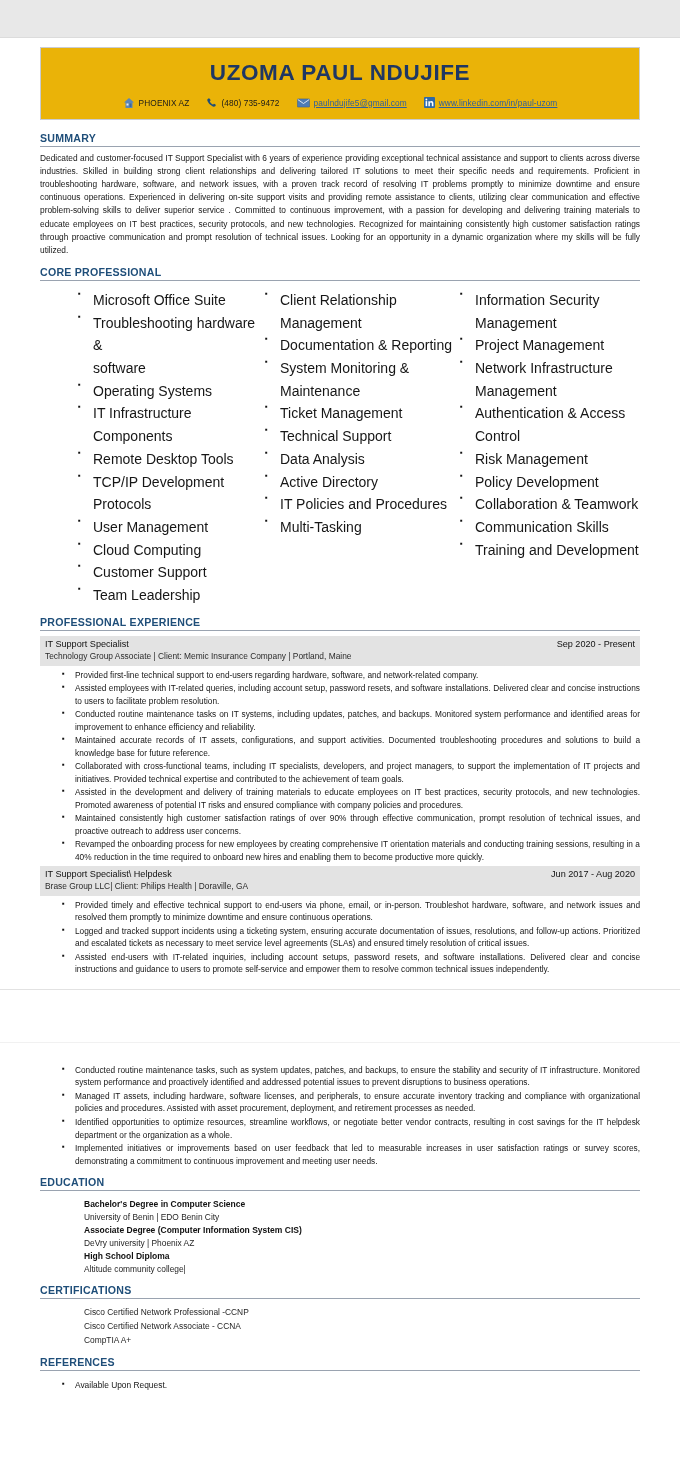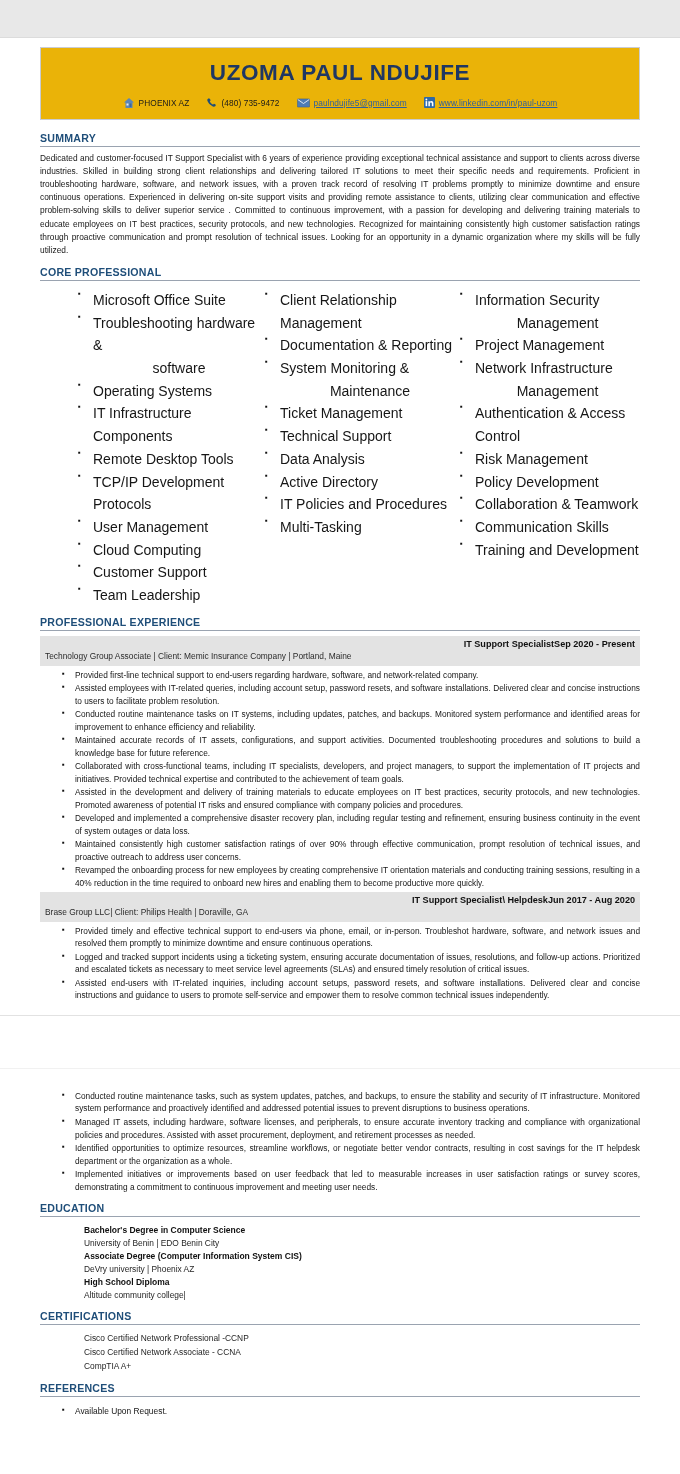--- a/index.html
+++ b/index.html
@@ -124,35 +124,35 @@
     margin-bottom: 0px;
   }
   .comp-item::before {
     content: "\25AA";
     position: absolute;
     left: 0;
     top: -1px;
     font-size: 8px;
     color: #111;
   }
-  .comp-item.cont { padding-left: 15px; text-align: center; }
+  .comp-item.cont { padding-left: 15px; }
   .comp-item.cont::before { content: ""; }
 
   
   .job-bar {
     background: #e3e3e3;
     padding: 2px 5px 3px 5px;
     margin-top: 2px;
   }
   .job-line1 {
     display: flex;
-    justify-content: flex-end;
+    justify-content: space-between;
     align-items: baseline;
     font-size: 9.1px;
-    font-weight: bold;
+    font-weight: normal;
     color: #111111;
     line-height: 1.35;
   }
   .job-line2 {
     font-size: 8.4px;
     color: #2b2b2b;
     line-height: 1.4;
     padding-top: 1px;
   }
 
@@ -331,21 +331,20 @@
     </div>
     <div class="job-line2">Technology Group Associate | Client: Memic Insurance Company | Portland, Maine</div>
   </div>
   <div class="bullets">
     <div class="bullet">Provided first-line technical support to end-users regarding hardware, software, and network-related company.</div>
     <div class="bullet">Assisted employees with IT-related queries, including account setup, password resets, and software installations. Delivered clear and concise instructions to users to facilitate problem resolution.</div>
     <div class="bullet">Conducted routine maintenance tasks on IT systems, including updates, patches, and backups. Monitored system performance and identified areas for improvement to enhance efficiency and reliability.</div>
     <div class="bullet">Maintained accurate records of IT assets, configurations, and support activities. Documented troubleshooting procedures and solutions to build a knowledge base for future reference.</div>
     <div class="bullet">Collaborated with cross-functional teams, including IT specialists, developers, and project managers, to support the implementation of IT projects and initiatives. Provided technical expertise and contributed to the achievement of team goals.</div>
     <div class="bullet">Assisted in the development and delivery of training materials to educate employees on IT best practices, security protocols, and new technologies. Promoted awareness of potential IT risks and ensured compliance with company policies and procedures.</div>
-    <div class="bullet">Developed and implemented a comprehensive disaster recovery plan, including regular testing and refinement, ensuring business continuity in the event of system outages or data loss.</div>
     <div class="bullet">Maintained consistently high customer satisfaction ratings of over 90% through effective communication, prompt resolution of technical issues, and proactive outreach to address user concerns.</div>
     <div class="bullet">Revamped the onboarding process for new employees by creating comprehensive IT orientation materials and conducting training sessions, resulting in a 40% reduction in the time required to onboard new hires and enabling them to become productive more quickly.</div>
   </div>
 
   <div class="job-bar">
     <div class="job-line1">
       <span>IT Support Specialist\ Helpdesk</span>
       <span>Jun 2017 - Aug 2020</span>
     </div>
     <div class="job-line2">Brase Group LLC| Client: Philips Health | Doraville, GA</div>

